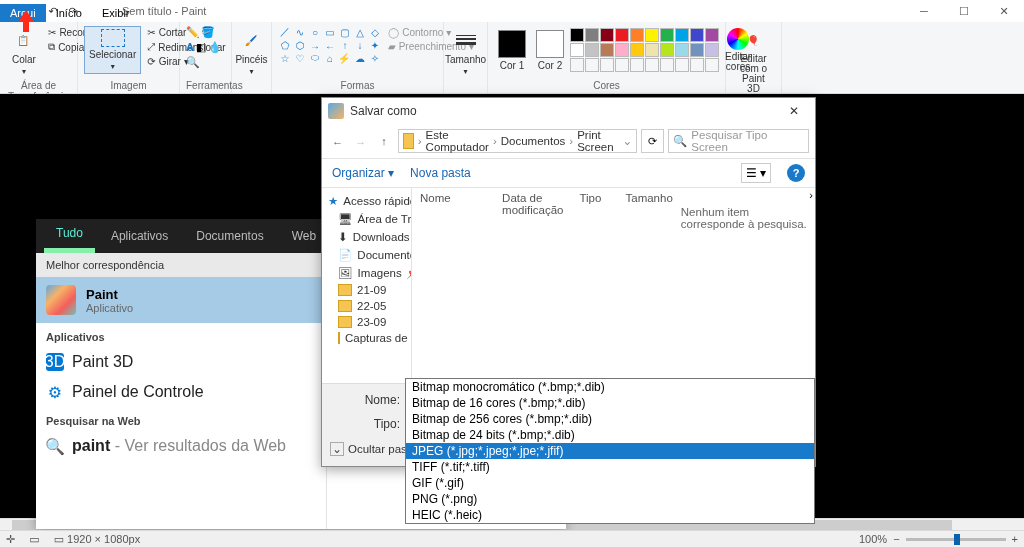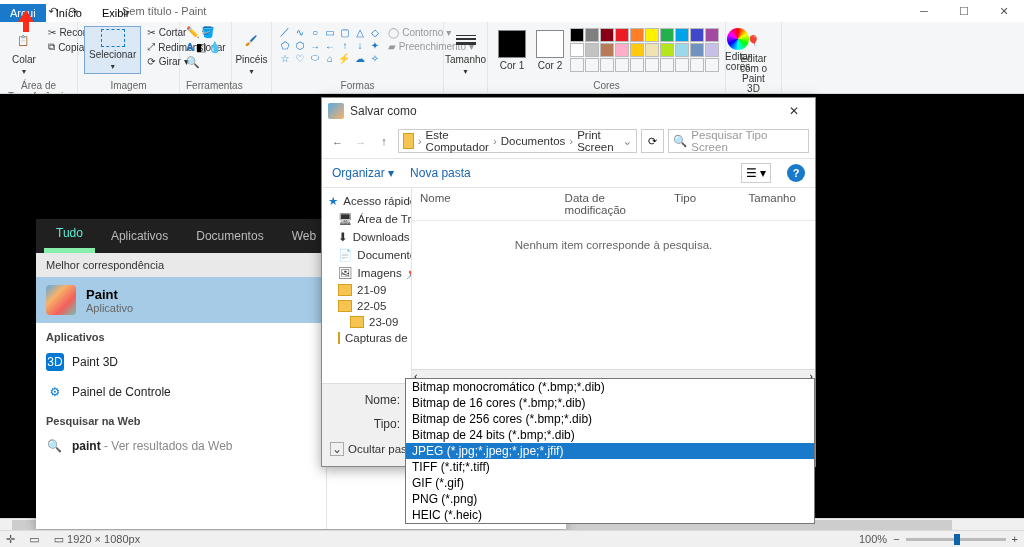--- a/index.html
+++ b/index.html
@@ -46,21 +46,21 @@
   .start-panel { position:absolute; left:36px; top:219px; width:530px; height:310px; background:#fff; box-shadow:0 2px 10px rgba(0,0,0,.3); display:flex; flex-direction:column;}
   .start-tabs { background:#202020; color:#ccc; display:flex; align-items:center; height:34px; padding:0 8px; gap:4px;}
   .start-tab { padding:8px 12px; font-size:12px; color:#bbb;}
   .start-tab.active { color:#5eead4; border-bottom:6px solid #86efac;}
   .start-header { background:#e9e9e9; color:#333; font-size:11px; padding:6px 10px;}
   .best-match { background:#a6cbe6; display:flex; align-items:center; gap:10px; padding:8px 10px;}
   .paint-icon { width:30px; height:30px; background:linear-gradient(135deg,#5aa9e6,#f7b267,#f25f5c,#70c1b3); border-radius:4px;}
   .bm-title { font-weight:600; font-size:13px; color:#000;}
   .bm-sub { font-size:11px; color:#666;}
   .section-hdr { padding:8px 10px 4px; font-size:11px; font-weight:600; color:#444;}
-  .result-row { display:flex; align-items:center; justify-content:space-between; padding:6px 10px; font-size:12px; color:#222;}
+  .result-row { display:flex; align-items:center; justify-content:space-between; padding:6px 10px; font-size:16px; color:#222;}
   .result-row .ico{width:18px;height:18px;margin-right:8px;display:inline-flex;align-items:center;justify-content:center;}
   .chev { color:#888;}
 
   
   .dialog { position:absolute; left:321px; top:97px; width:495px; height:370px; background:#fff; border:1px solid #888; box-shadow:0 3px 12px rgba(0,0,0,.35); display:flex; flex-direction:column;}
   .dlg-title { height:26px; display:flex; align-items:center; padding:0 6px; font-size:12px; color:#333; border-bottom:1px solid transparent;}
   .dlg-title .dlg-icon{width:16px;height:16px;margin-right:6px;background:linear-gradient(135deg,#5aa9e6,#f7b267);border-radius:2px;}
   .dlg-close { margin-left:auto; width:30px; text-align:center; color:#333;}
   .nav-row { display:flex; align-items:center; gap:4px; padding:5px 6px; }
   .nav-btn { width:22px; height:22px; display:flex; align-items:center; justify-content:center; color:#555;}
@@ -72,21 +72,21 @@
   .toolbar2{display:flex;align-items:center;gap:16px;padding:4px 10px;border-top:1px solid #e3e3e3;border-bottom:1px solid #e3e3e3;font-size:12px;}
   .tb-link{color:#1966b3;}
   .tb-spacer{flex:1;}
   .view-btn{width:30px;height:20px;border:1px solid #ccc;display:flex;align-items:center;justify-content:center;}
   .help-btn{width:18px;height:18px;border-radius:50%;background:#1979ca;color:#fff;display:flex;align-items:center;justify-content:center;font-size:11px;font-weight:bold;}
   .content-row{flex:1;display:flex;overflow:hidden;position:relative;}
   .tree{width:90px;border-right:1px solid #e3e3e3;font-size:11.5px;padding:4px 0;overflow:hidden;}
   .tree-item{display:flex;align-items:center;gap:5px;padding:2px 6px;white-space:nowrap;color:#333;}
   .tree-item .fico{width:14px;height:12px;background:#f5c451;border:1px solid #d4a020;}
   .tree-item .star{color:#1979ca;}
-  .list-area{flex:1;display:flex;flex-direction:column;}
+  .list-area{flex:1;display:flex;}
   .list-head{display:flex;font-size:11.5px;color:#555;border-bottom:1px solid #e9e9e9;padding:4px 0;}
   .list-head div{padding:0 8px;}
   .empty-msg{flex:1;display:flex;align-items:flex-start;justify-content:center;padding-top:18px;font-size:11.5px;color:#666;}
   .list-scroll-h{height:14px;background:#f0f0f0;border-top:1px solid #dcdcdc;position:relative;}
   .form-area{background:#f0f0f0;padding:6px 8px;border-top:1px solid #ddd;position:relative;}
   .form-row{display:flex;align-items:center;gap:6px;margin-bottom:4px;}
   .form-row label{width:70px;text-align:right;font-size:12px;color:#333;}
   .form-row .field{flex:1;}
   .field input,.field select{width:100%;height:20px;border:1px solid #7a9ac0;background:#fff;font-size:12px;padding:0 4px;}
   .hide-folders{font-size:11.5px;color:#333;display:flex;align-items:center;gap:4px;padding:4px 0;}
@@ -402,21 +402,21 @@
           <span style="color:#888;">📌</span>
         </div>
       <div class="tree-item" style="padding-left:16px;">
           <span class="fico"></span>
           <span>21-09</span>
         </div>
       <div class="tree-item" style="padding-left:16px;">
           <span class="fico"></span>
           <span>22-05</span>
         </div>
-      <div class="tree-item" style="padding-left:28px;">
+      <div class="tree-item" style="padding-left:16px;">
           <span class="fico"></span>
           <span>23-09</span>
         </div>
       <div class="tree-item" style="padding-left:16px;">
           <span class="fico"></span>
           <span>Capturas de Tela</span>
         </div>
     </div>
     <div class="list-area">
       <div class="list-head">

